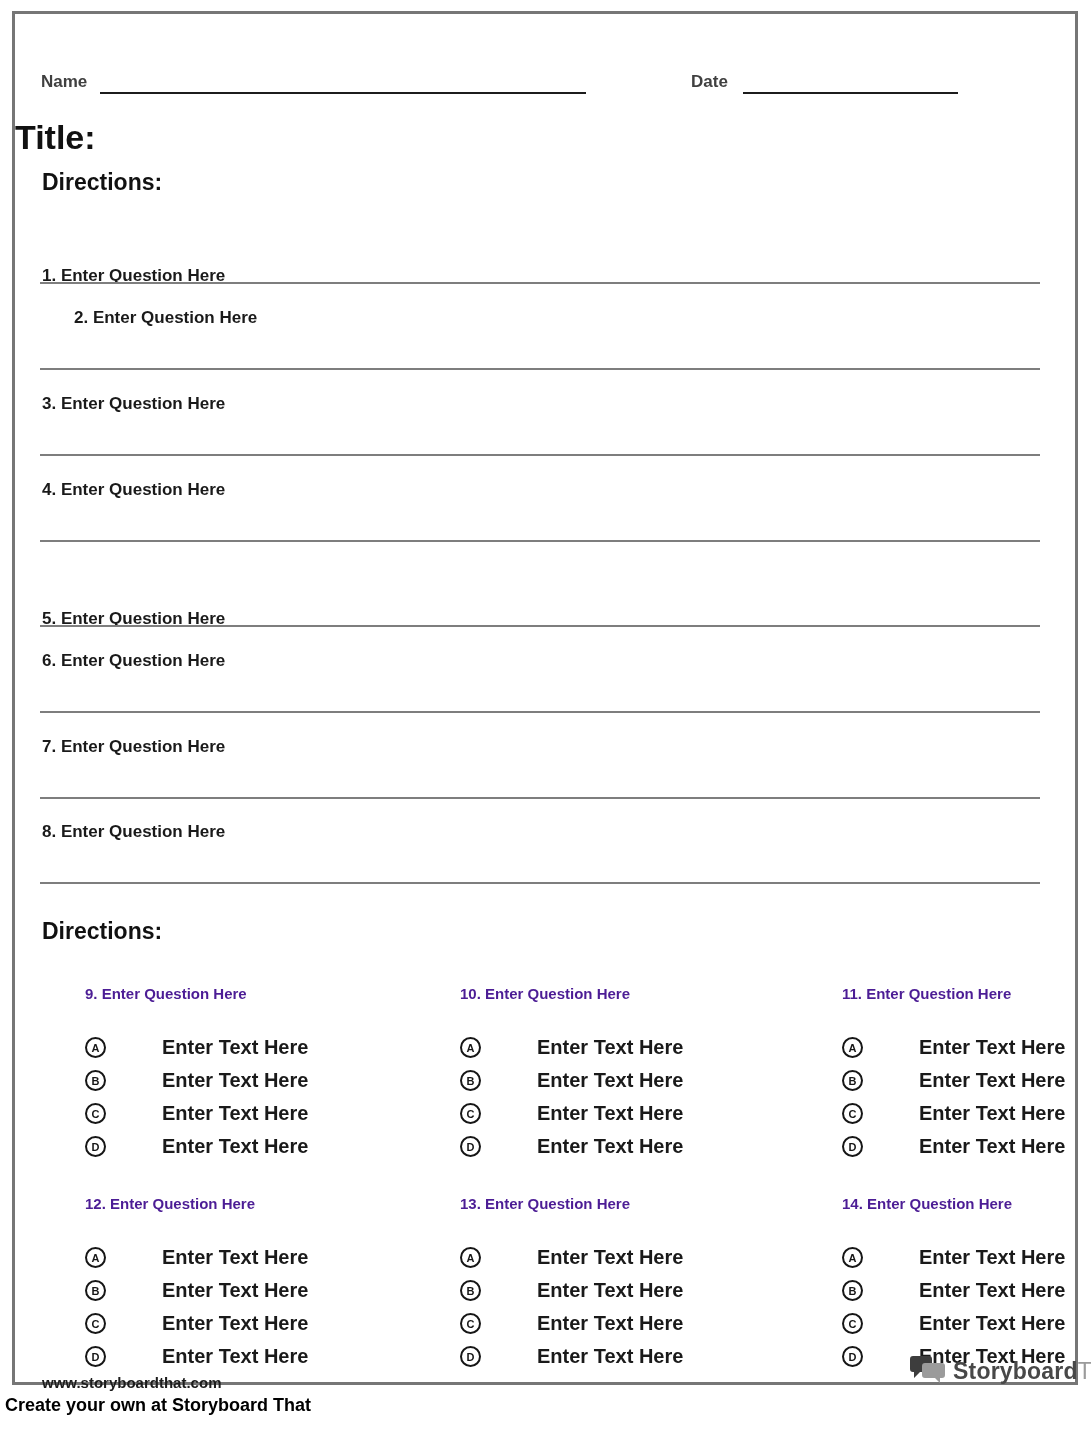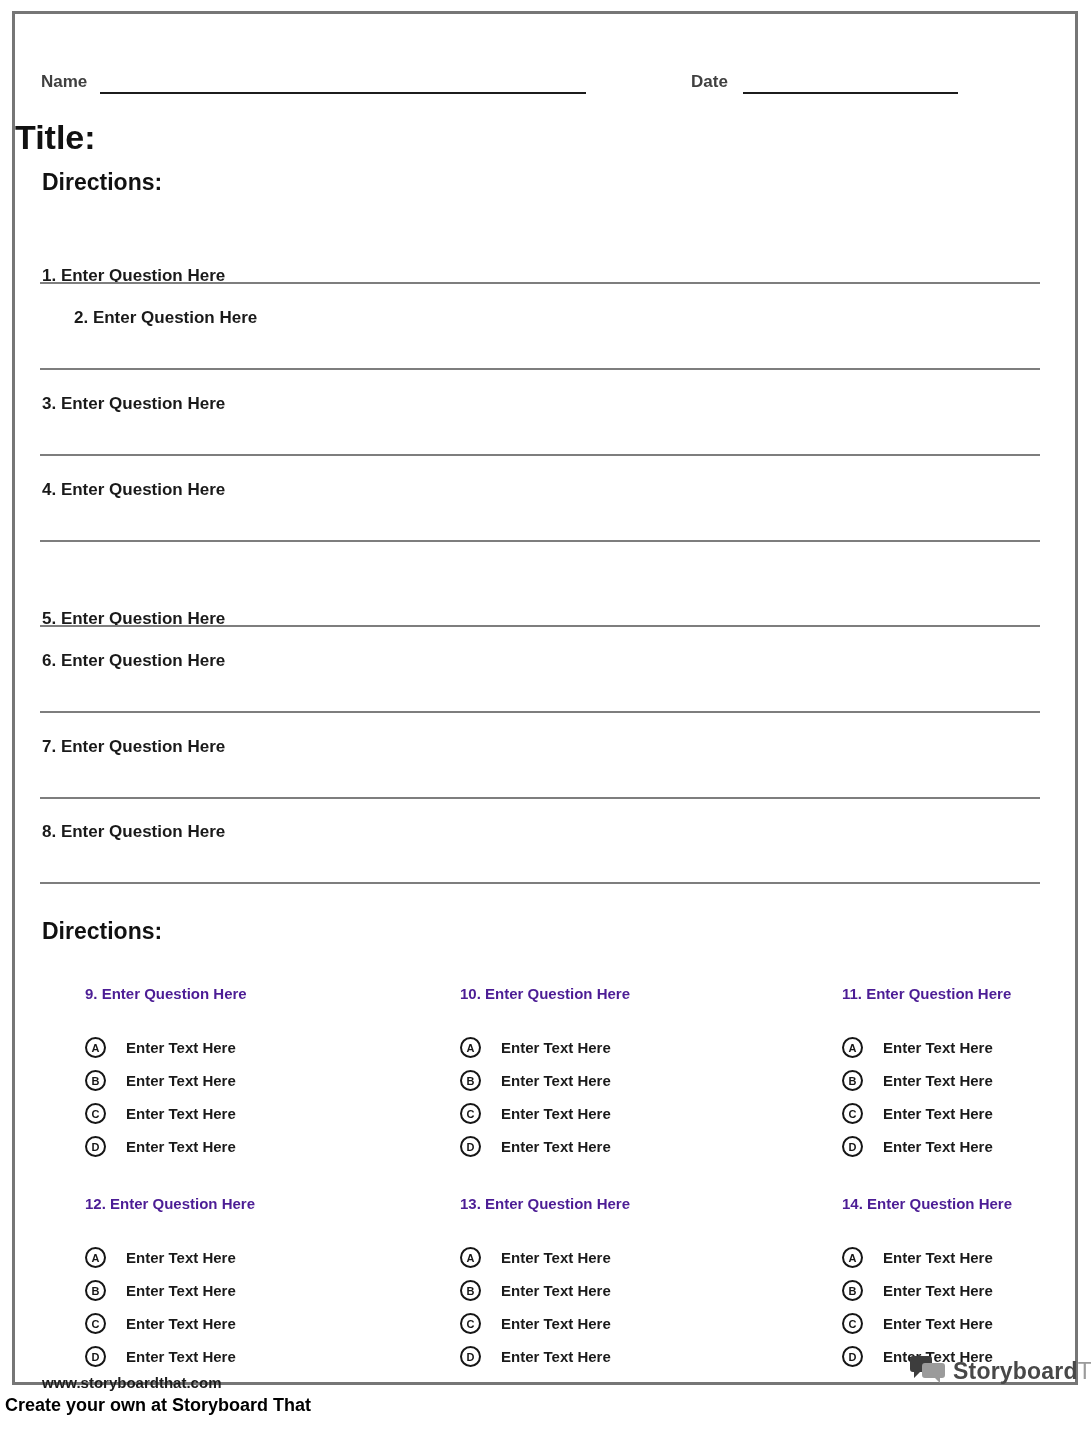--- a/index.html
+++ b/index.html
@@ -17,21 +17,21 @@
                  font-size:34px; font-weight:700; color:#111; }
   .directions  { position:absolute; left:27px; font-size:23px; font-weight:700; color:#111; }
   .open-q      { position:absolute; left:27px; font-size:17px; font-weight:700; color:#1a1a1a; }
   .answer-line { position:absolute; left:25px; width:1000px; height:0; border-top:2px solid #7e7e7e; }
   .mc-block    { position:absolute; width:310px; }
   .mc-q        { font-size:15px; font-weight:700; color:#4c1d95; height:46px; }
   .opt         { display:flex; align-items:center; height:33px; }
   .circle      { width:21px; height:21px; border:2px solid #161616; border-radius:50%;
                  box-sizing:border-box; display:flex; align-items:center; justify-content:center;
                  font-size:11px; font-weight:700; color:#161616; flex:0 0 21px; }
-  .opt-text    { margin-left:20px; font-size:15px; font-weight:700; color:#1a1a1a; white-space:nowrap; }
+  .opt-text    { margin-left:56px; font-size:20px; font-weight:700; color:#1a1a1a; white-space:nowrap; }
   .site-url    { position:absolute; left:27px; top:1360px; font-size:15px; font-weight:700; color:#1c1c1c; }
   .logo        { position:absolute; left:895px; top:1341px; display:flex; align-items:center; gap:7px; cursor:pointer; }
   .logo-text   { font-size:23px; font-weight:700; letter-spacing:0.2px; }
   .logo-primary   { color:#484848;margin-top:18px; }
   .logo-secondary { color:#9b9b9b; font-weight:400; }
   .create-own  { position:absolute; left:5px; top:1395px; font-size:18px; font-weight:700;
                  color:#000; text-decoration:none; cursor:pointer; }
 </style>
 </head>
 <body>

